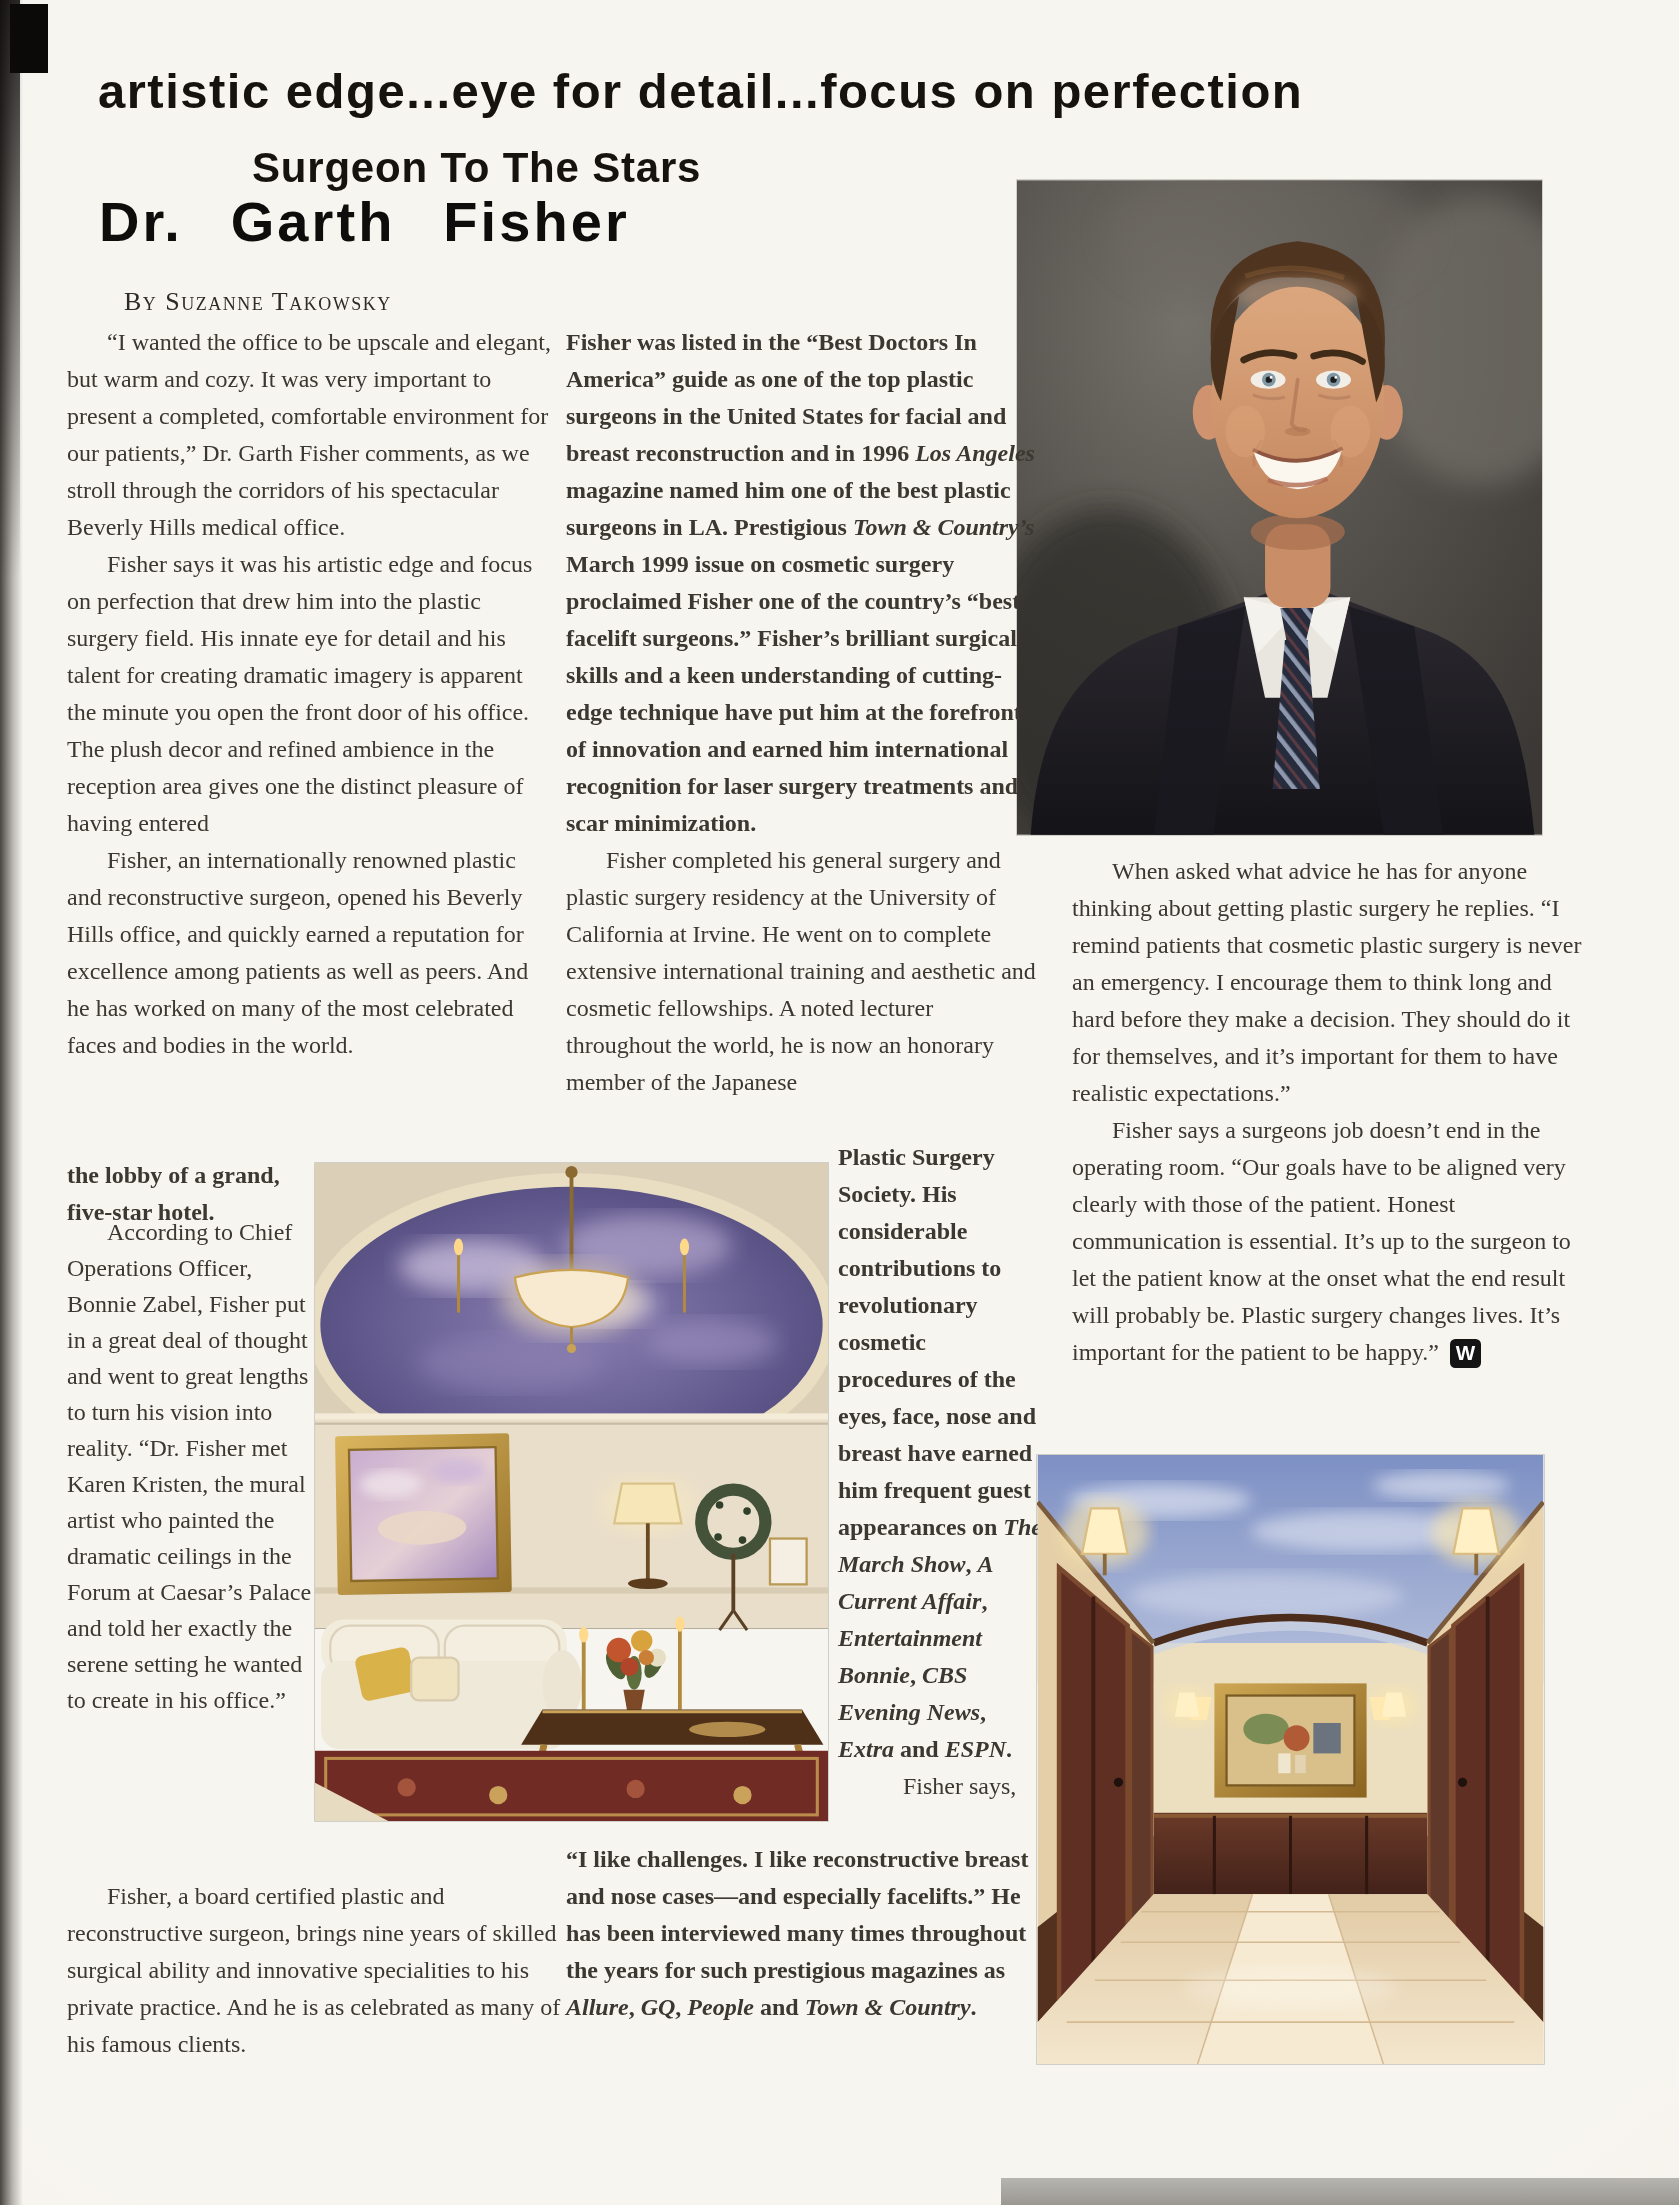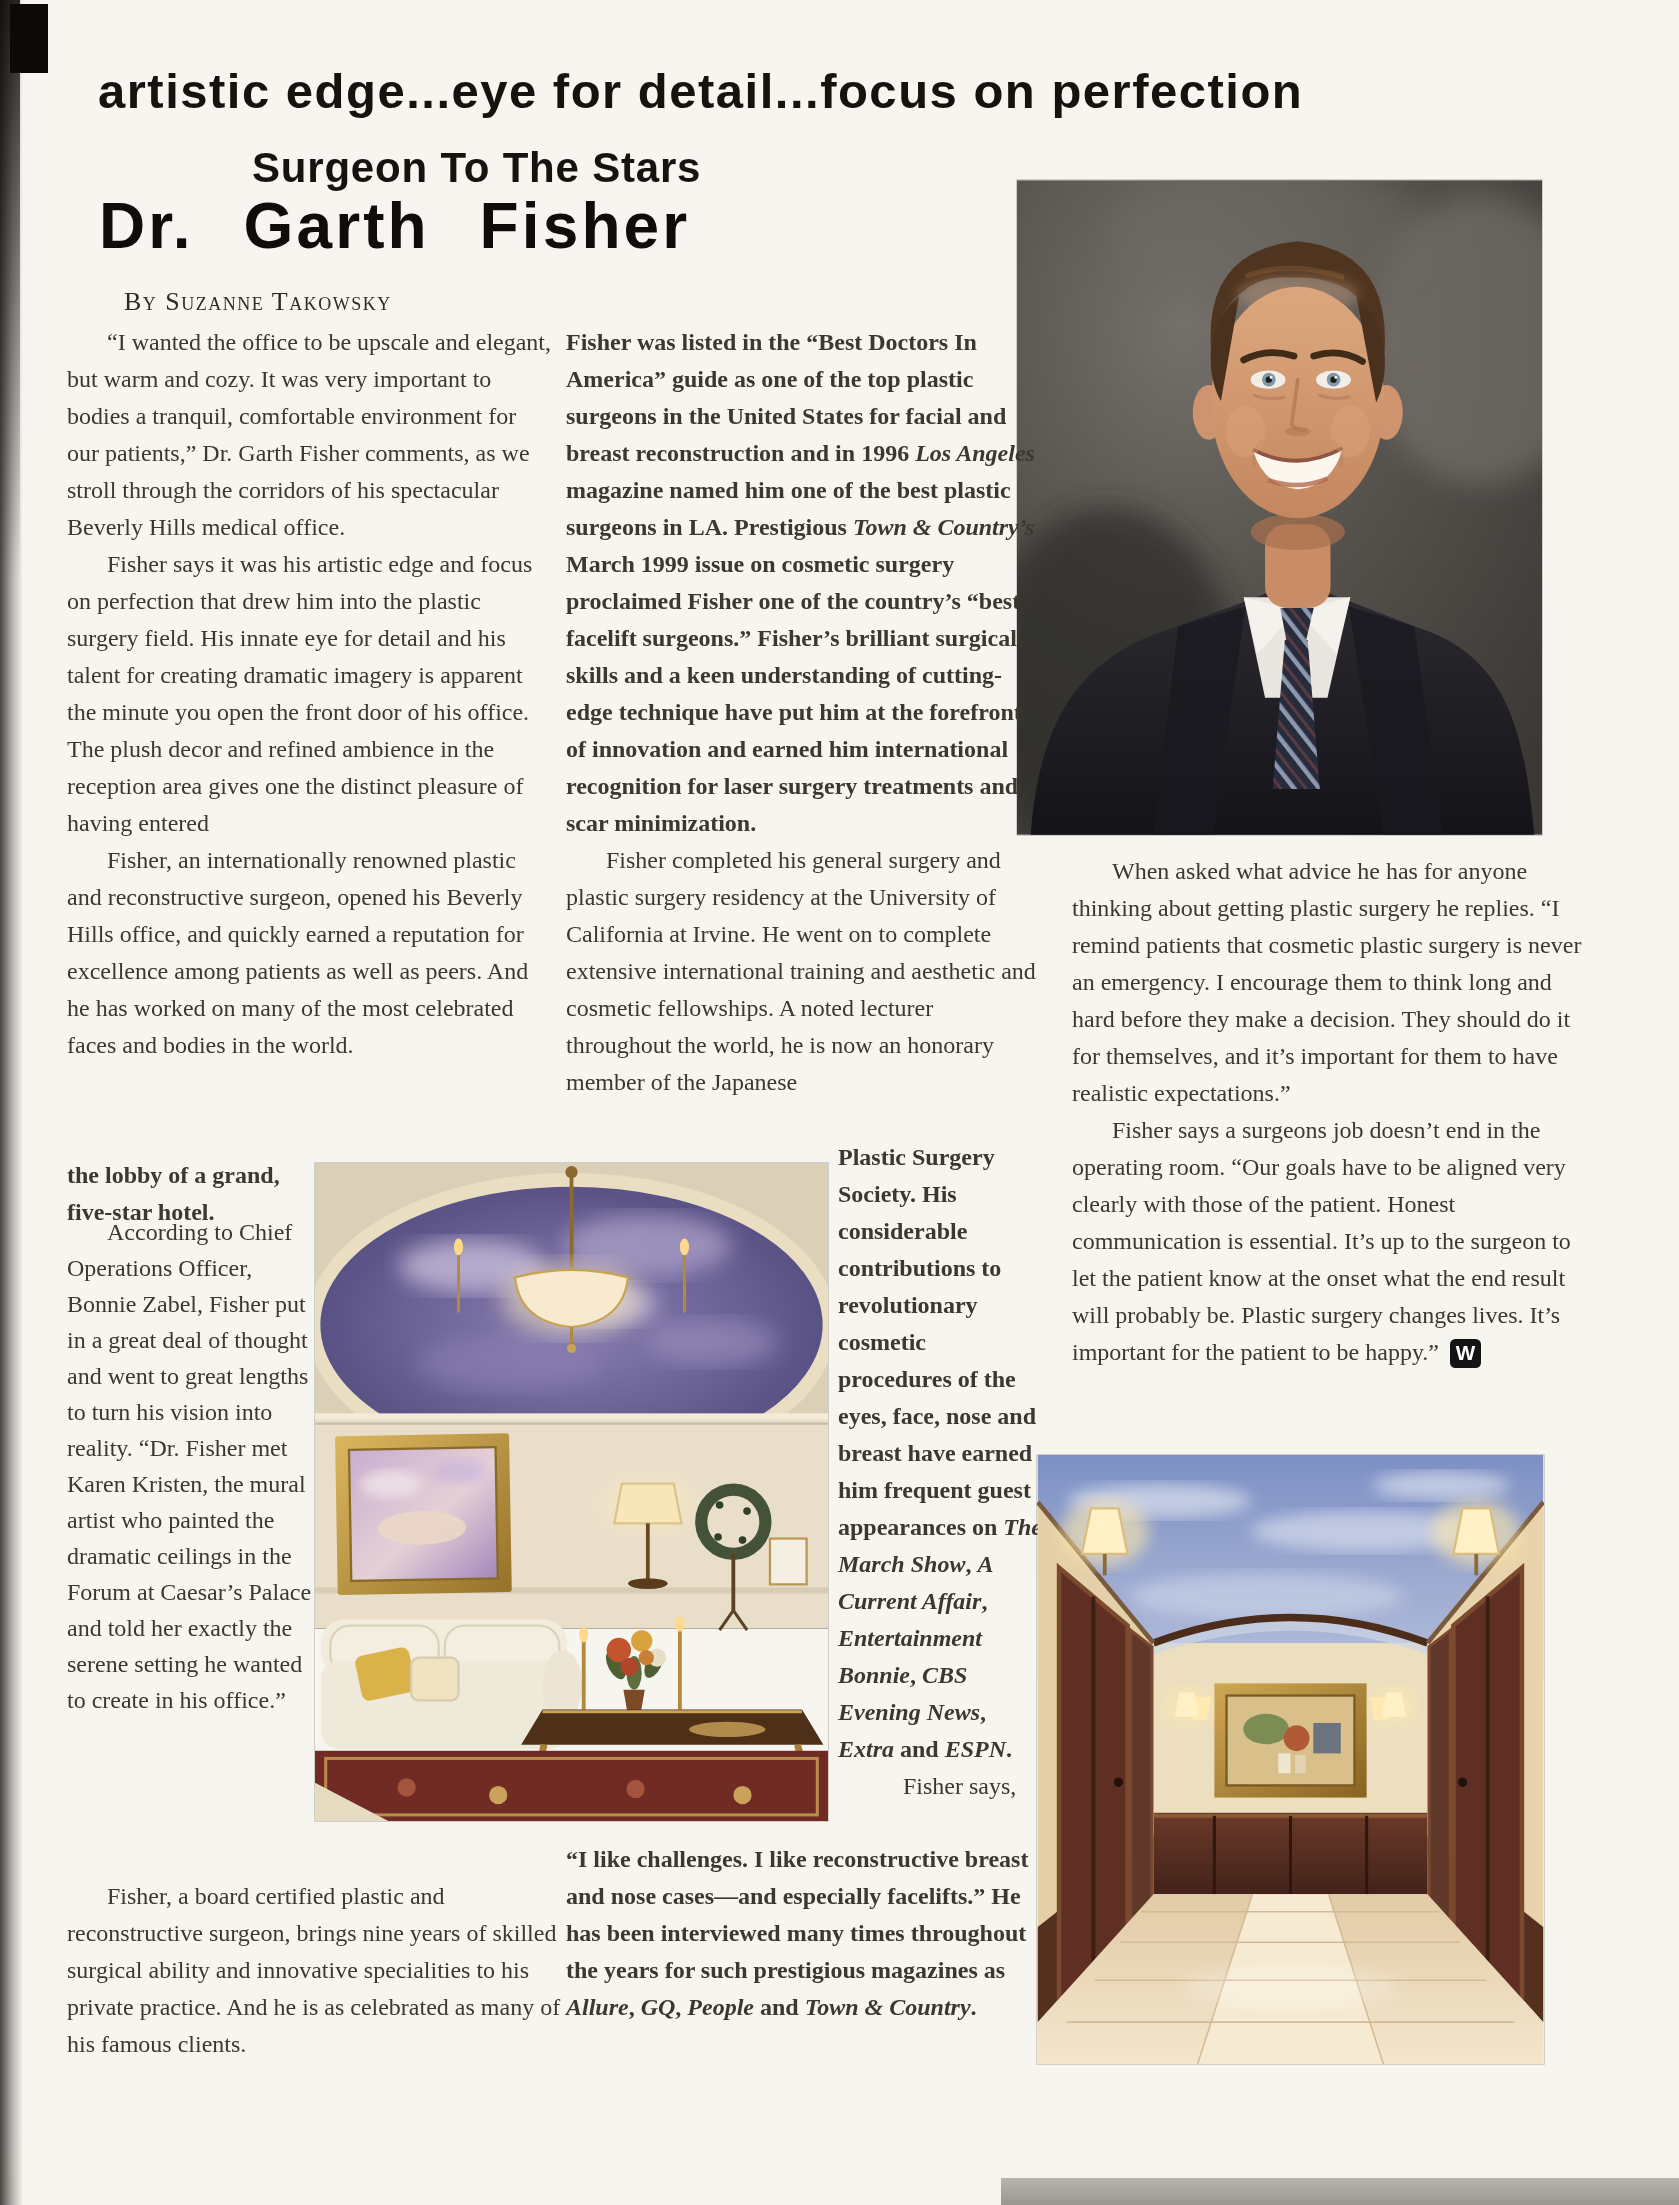--- a/index.html
+++ b/index.html
@@ -15,21 +15,21 @@
     background:linear-gradient(to bottom, rgba(10,8,7,.85), rgba(10,8,7,0));}
   .scan-corner{position:absolute;left:10px;top:3.8px;width:38px;height:69px;background:#0c0a09;}
   .scan-bottom{position:absolute;left:1001px;top:2178px;width:678px;height:27.5px;
     background:linear-gradient(to bottom,#b7b5b0,#98968f);}
   
   .headline{position:absolute;left:98px;top:63px;width:1496px;white-space:nowrap;
     font-family:"Liberation Sans",sans-serif;font-weight:600;font-size:49px;letter-spacing:1.5px;color:#16130f;}
   .kicker{position:absolute;left:252px;top:144px;white-space:nowrap;
     font-family:"Liberation Sans",sans-serif;font-weight:600;font-size:42px;letter-spacing:0.8px;color:#16130f;}
   .title{position:absolute;left:99px;top:189px;white-space:nowrap;
-    font-family:"Liberation Sans",sans-serif;font-weight:800;font-size:64px;letter-spacing:3.1px;word-spacing:29px;color:#0f0d0b;}
+    font-family:"Liberation Sans",sans-serif;font-weight:800;font-size:56px;letter-spacing:3.1px;word-spacing:29px;color:#0f0d0b;}
   .byline{position:absolute;left:124px;top:287px;font-variant:small-caps;
     font-size:26px;letter-spacing:1.5px;color:#2e2a25;}
   
   .txt{position:absolute;font-size:24px;line-height:37px;color:#3b3731;}
   .txt p{margin:0;text-indent:40px;}
   .txt p.noind{text-indent:0;font-weight:bold;}
   .txt p.tail{text-indent:65px;}
   .txt i{font-style:italic;}
   #col1-top   {left:67px;  top:324px;  width:485px;}
   #col1-wrap  {left:67px;  top:1157px; width:253px;}
@@ -143,21 +143,21 @@
     <path d="M416 342 q14 18 10 34" stroke="#bb8260" stroke-width="4" fill="none" opacity=".7"></path>
     <path d="M310 354 Q369 386 428 352 Q414 402 369 406 Q324 402 310 354 Z" fill="#fbf7ef"></path>
     <path d="M310 354 Q369 384 428 352" stroke="#8e5540" stroke-width="5" fill="none"></path>
     <path d="M330 394 Q369 408 408 392" stroke="#b06a50" stroke-width="6" fill="none" opacity=".8"></path>
     <ellipse cx="300" cy="330" rx="26" ry="34" fill="#e2a87e" opacity=".35"></ellipse>
     <ellipse cx="438" cy="330" rx="26" ry="34" fill="#e2a87e" opacity=".35"></ellipse>
     <ellipse cx="369" cy="150" rx="80" ry="26" fill="#d9a37b" opacity=".35" filter="url(#soft2)"></ellipse>
   </svg>
 
   <div class="txt" id="col1-top">
-    <p>“I wanted the office to be upscale and elegant, but warm and cozy.  It was very important to bodies a tranquil, comfortable environment for our patients,” Dr. Garth Fisher comments, as we stroll through the corridors of his spectacular Beverly Hills medical office.</p>
+    <p>“I wanted the office to be upscale and elegant, but warm and cozy.  It was very important to present a completed, comfortable environment for our patients,” Dr. Garth Fisher comments, as we stroll through the corridors of his spectacular Beverly Hills medical office.</p>
     <p>Fisher says it was his artistic edge and focus on perfection that drew him into the plastic surgery field.  His innate eye for detail and his talent for creating dramatic imagery is apparent the minute you open the front door of his office. The plush decor and refined ambience in the reception area gives one the distinct pleasure of having entered</p>
     <p>Fisher, an internationally renowned plastic and reconstructive surgeon, opened his Beverly Hills office, and quickly earned a reputation for excellence among patients as well as peers. And he has worked on many of the most celebrated faces and bodies in the world.</p>
   </div>
   <div class="txt" id="col1-wrap">
     <p class="noind">the lobby of a grand, five-star hotel.</p>
   </div>
   <div class="txt" id="col1-narrow">
     <p>According to Chief Operations Officer, Bonnie Zabel, Fisher put in a great deal of thought and went to great lengths to turn his vision into reality. “Dr. Fisher met Karen Kristen, the mural artist who painted the dramatic ceilings in the Forum at Caesar’s Palace and told her exactly the serene setting he wanted to create in his office.”</p>
   </div>
   <div class="txt" id="col1-bottom">

